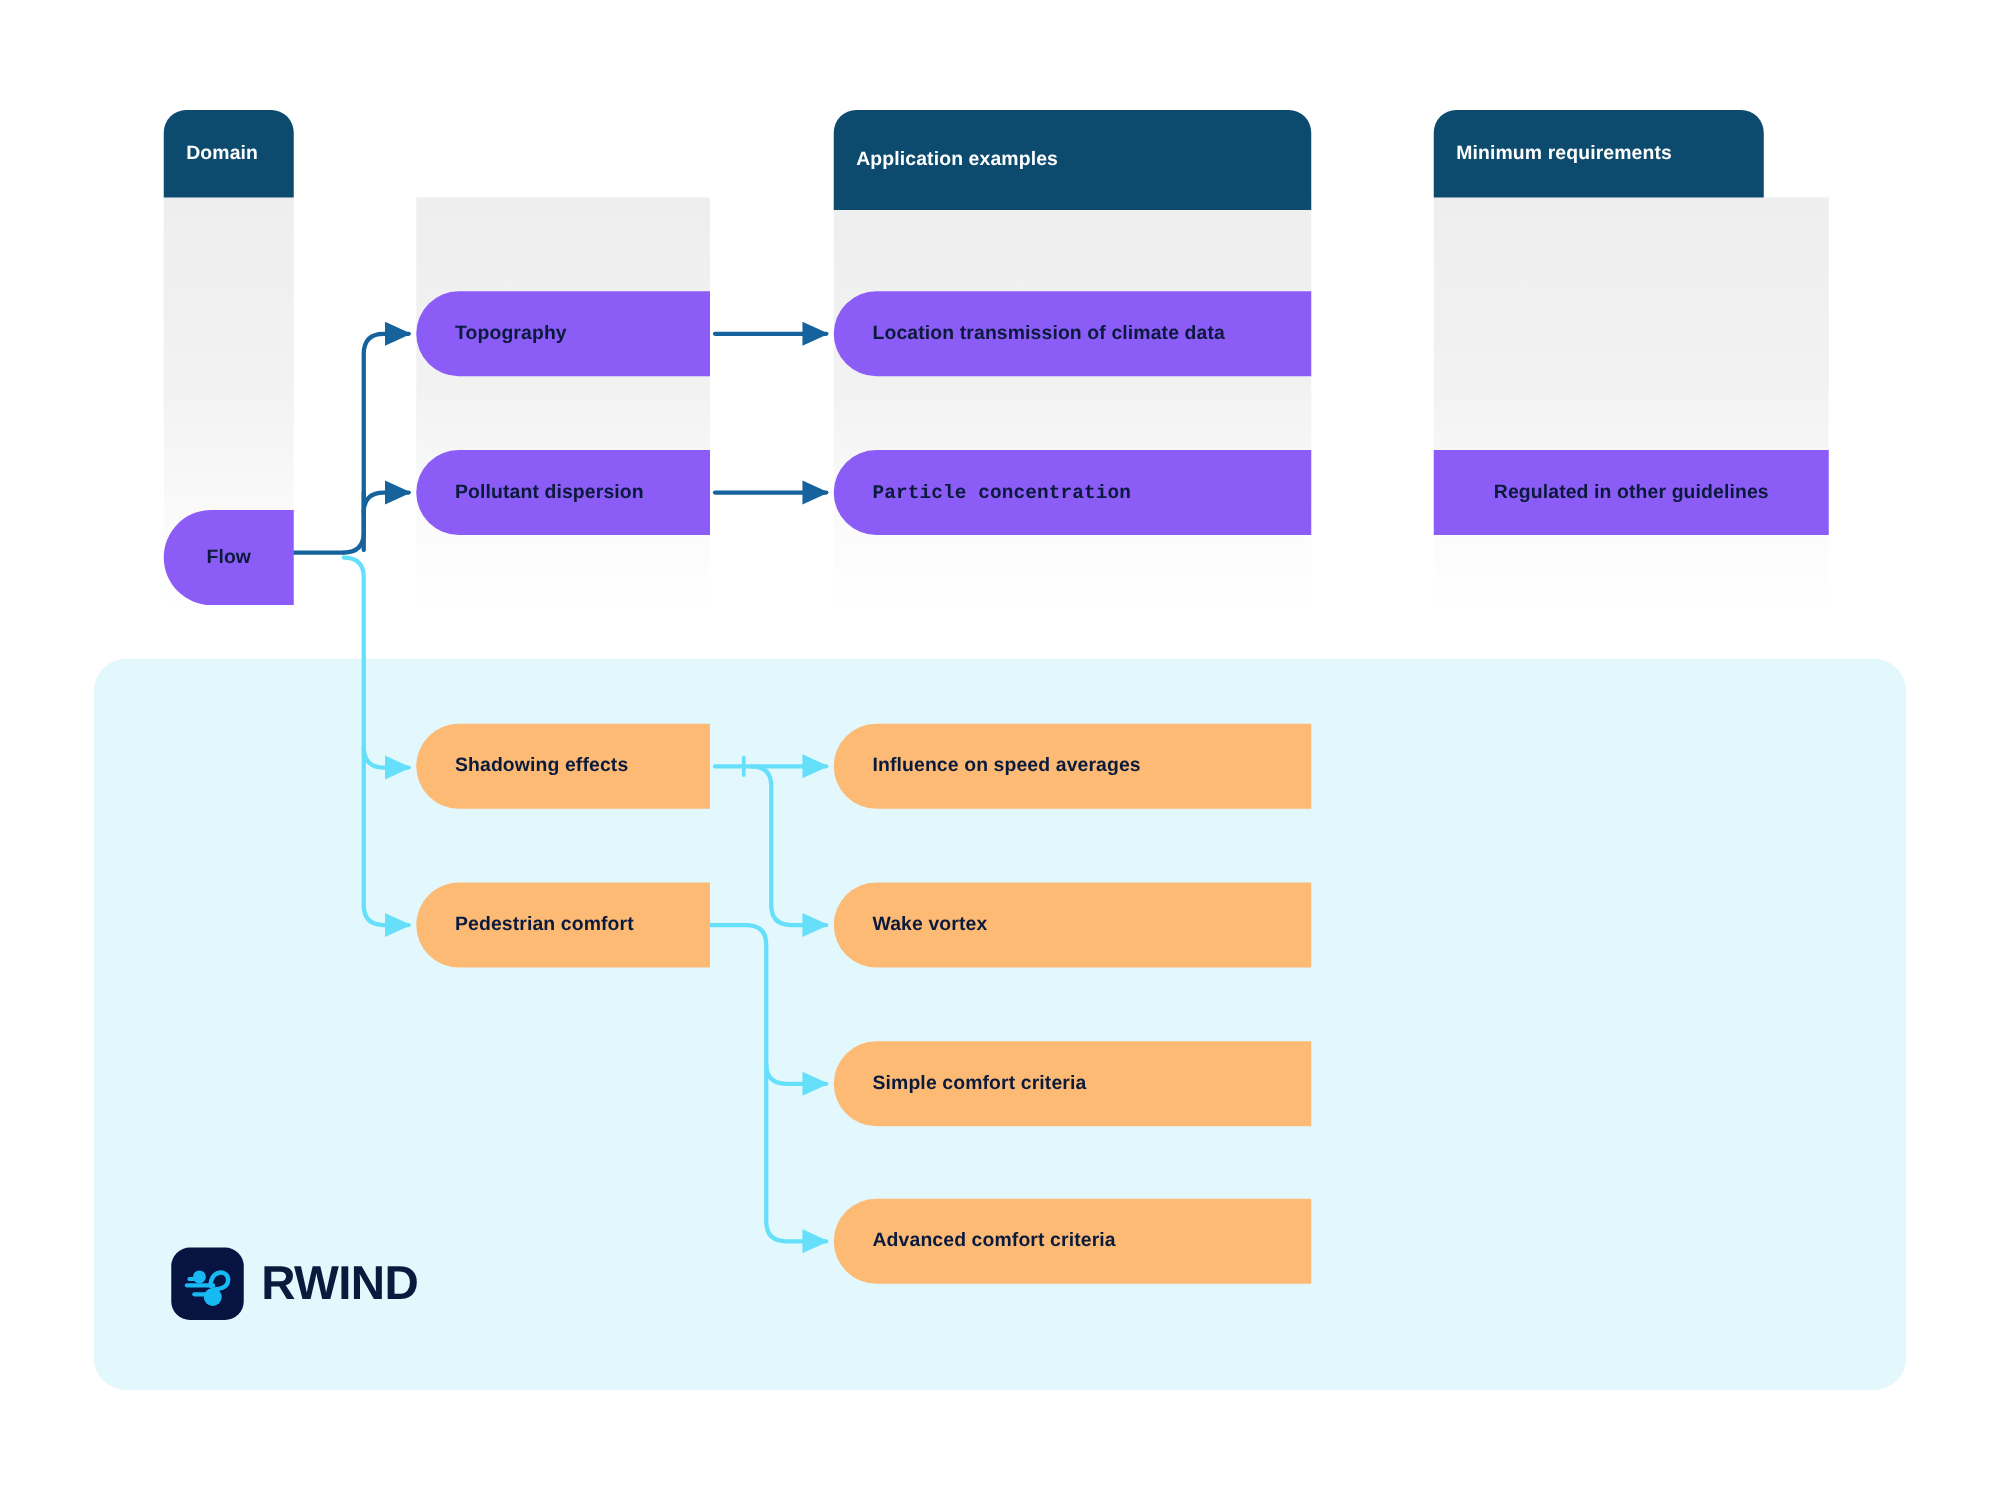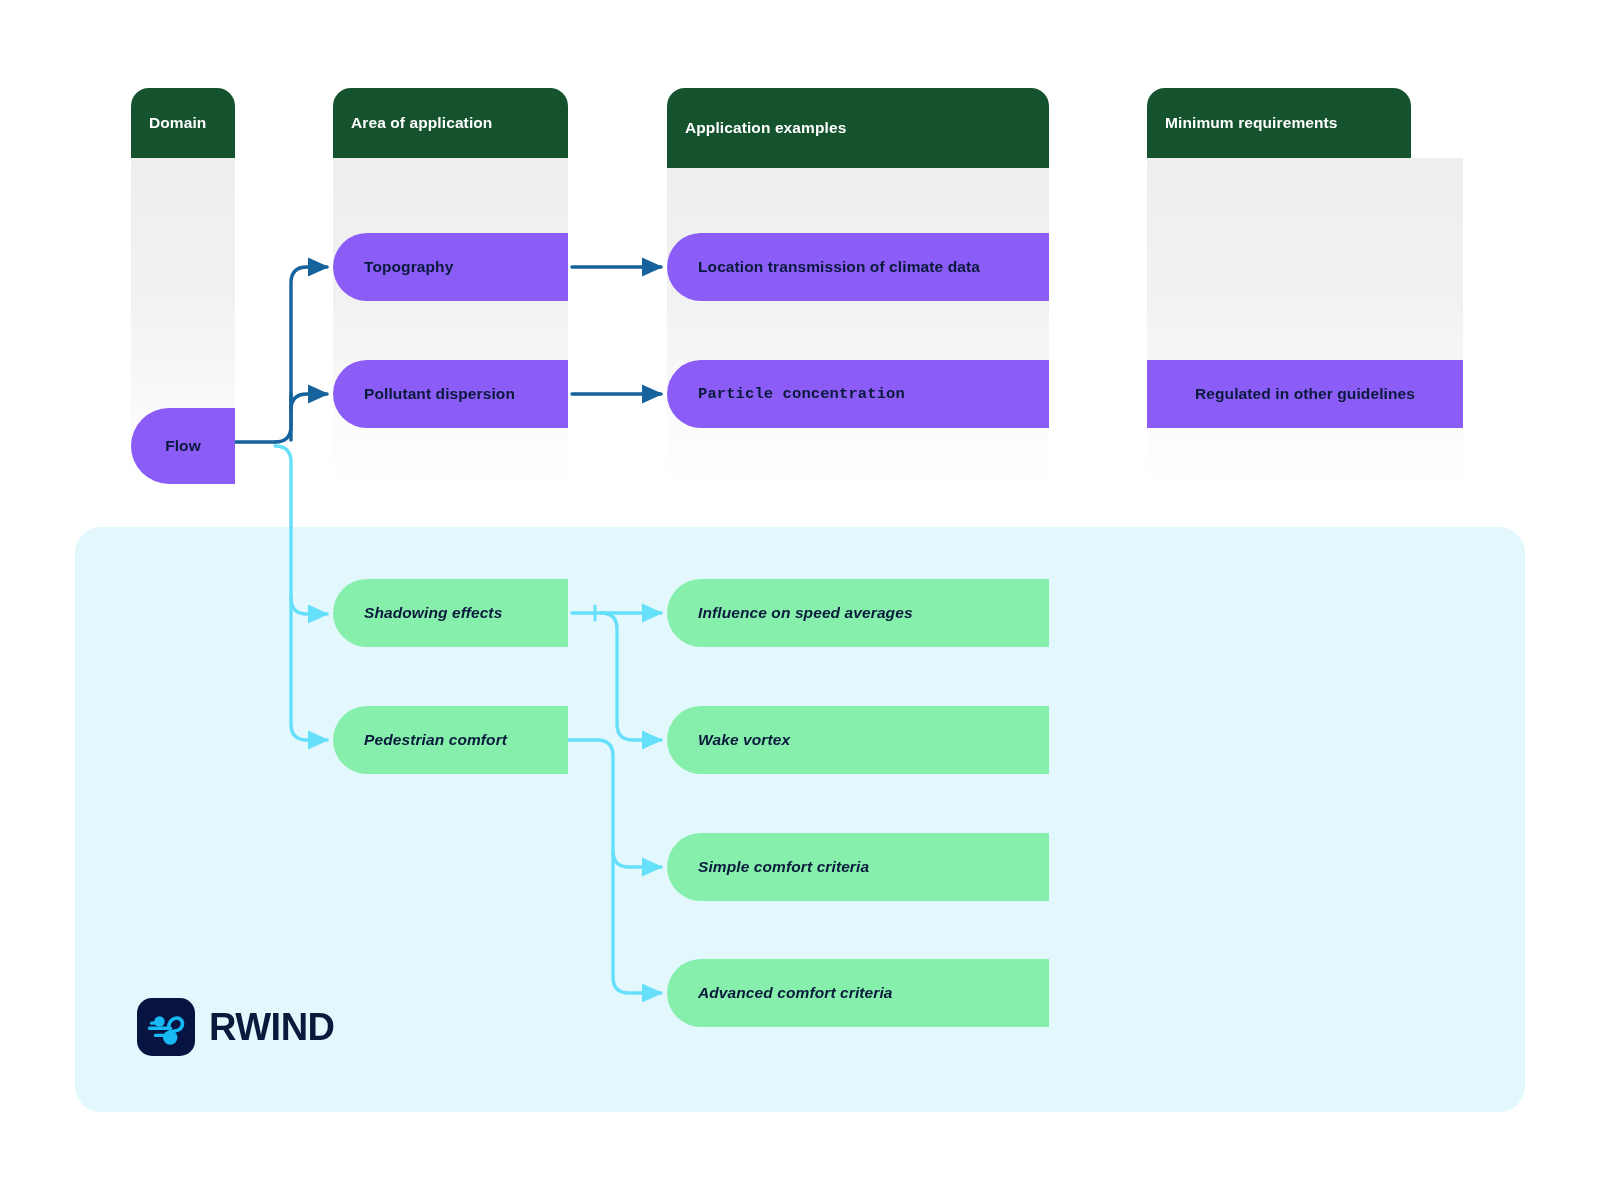--- a/index.html
+++ b/index.html
@@ -21,21 +21,21 @@
 
   
   .lane{
     position:absolute;
     background:linear-gradient(to bottom,#eeeeee 0%,#f2f2f2 45%,#fbfbfb 80%,#ffffff 100%);
   }
 
   
   .col-head{
     position:absolute;
-    background:#14532d;
+    background:#0c4a6e;
     border-top-left-radius:18px;
     border-top-right-radius:18px;
     display:flex;align-items:center;
   }
   .col-head span{
     color:#ffffff;
     font-size:15.5px;
     font-weight:bold;
     letter-spacing:.1px;
     padding-left:18px;
@@ -48,21 +48,21 @@
     box-sizing:border-box;
   }
   .node span{
     font-size:15.5px;
     font-weight:bold;
     color:#0a1a3c;
     letter-spacing:.1px;
     white-space:nowrap;
   }
   .node.cyan{background:#8b5cf6;}
-  .node.lightcyan{background:#86efac;font-style:italic;}
+  .node.lightcyan{background:#fdba74;}
   
   .node.roundleft{border-radius:40px 0 0 40px;}
   .node.square{border-radius:0;}
 
   
   #links{position:absolute;left:0;top:0;width:1600px;height:1200px;pointer-events:none;}
 
   
   .logo{
     position:absolute;
@@ -87,23 +87,20 @@
 
   <div class="lower-panel"></div>
 
   <div class="lane" style="left:131px;top:158px;width:104px;height:330px;"></div>
   <div class="lane" style="left:333px;top:158px;width:235px;height:330px;"></div>
   <div class="lane" style="left:667px;top:158px;width:382px;height:330px;"></div>
   <div class="lane" style="left:1147px;top:158px;width:316px;height:330px;"></div>
 
   <div class="col-head" style="left:131px;top:88px;width:104px;height:70px;">
     <span>Domain</span>
-  </div>
-  <div class="col-head" style="left:333px;top:88px;width:235px;height:70px;">
-    <span>Area of application</span>
   </div>
   <div class="col-head" style="left:667px;top:88px;width:382px;height:80px;">
     <span>Application examples</span>
   </div>
   <div class="col-head" style="left:1147px;top:88px;width:264px;height:70px;">
     <span>Minimum requirements</span>
   </div>
 
   <svg id="links" viewBox="0 0 1600 1200">
     <defs>

